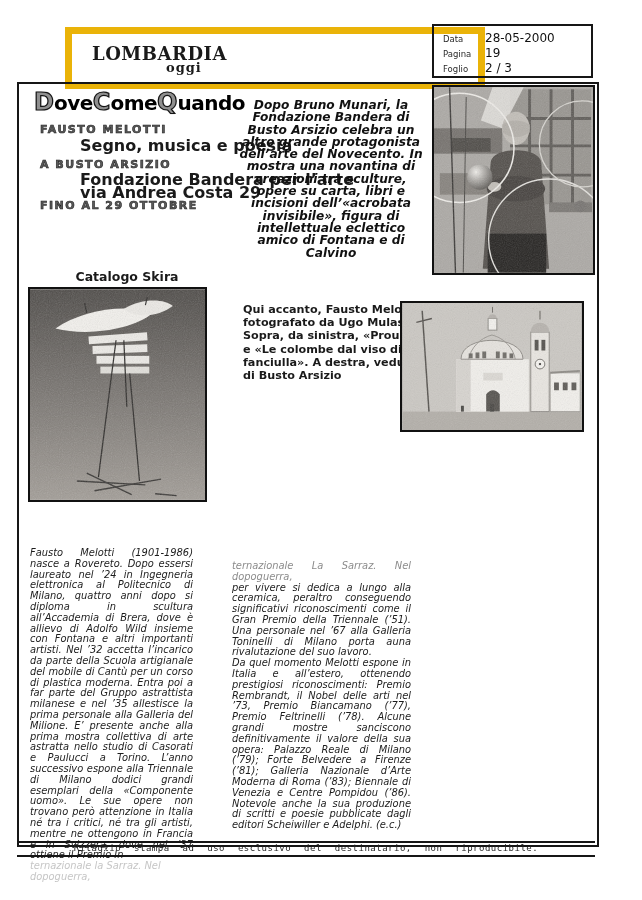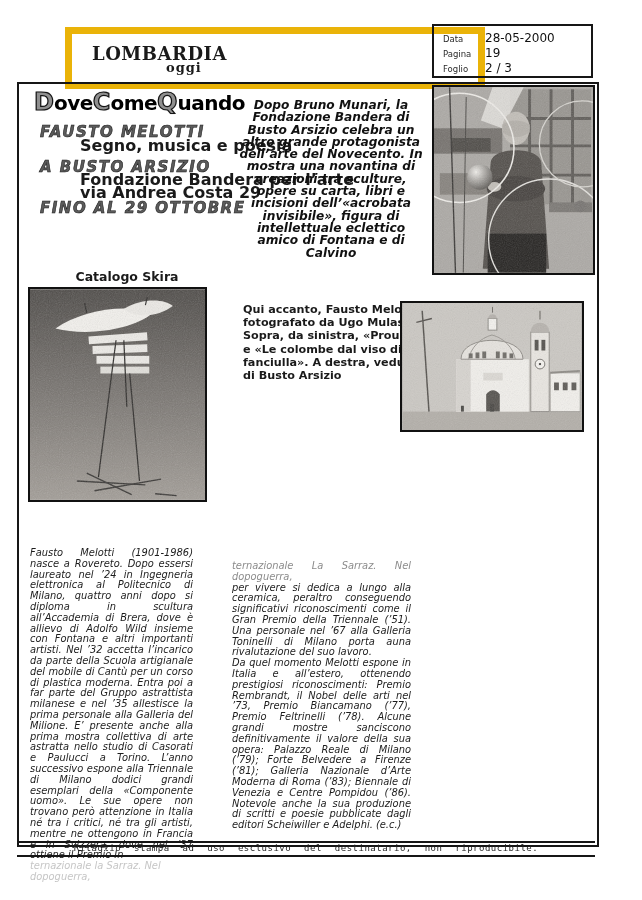--- a/index.html
+++ b/index.html
@@ -22,21 +22,21 @@
   
   .main-box{left:17px;top:82px;width:578px;height:761px;border:2px solid #161616;}
 
   
   .dcq{left:34px;top:90px;font-weight:900;white-space:nowrap;line-height:1;}
   .dcq .cap{font-size:24px;color:#8f8f8f;-webkit-text-stroke:1.2px #151515;
             text-shadow:0 0 1px #111;}
   .dcq .low{font-size:20px;color:#000000;letter-spacing:-0.5px;}
 
   
-  .fancy{font-style:italic;font-weight:900;font-size:15px;letter-spacing:1.5px;
+  .fancy{font-weight:900;font-size:11px;letter-spacing:1.5px;
          color:#5b5b5b;-webkit-text-stroke:.6px #1f1f1f;white-space:nowrap;}
   .bold-line{font-weight:bold;font-size:16px;white-space:nowrap;margin-left:44px;}
 
   .hours{left:36px;top:212px;width:182px;font-size:10.6px;line-height:13px;}
   .hours b{font-weight:bold;}
   .catalog{left:36px;top:269px;width:182px;text-align:center;font-weight:bold;font-size:12.5px;}
 
   .lede{left:236px;top:99px;width:190px;text-align:center;font-style:italic;font-weight:900;
         font-size:12.2px;line-height:12.3px;color:#111;}
 

